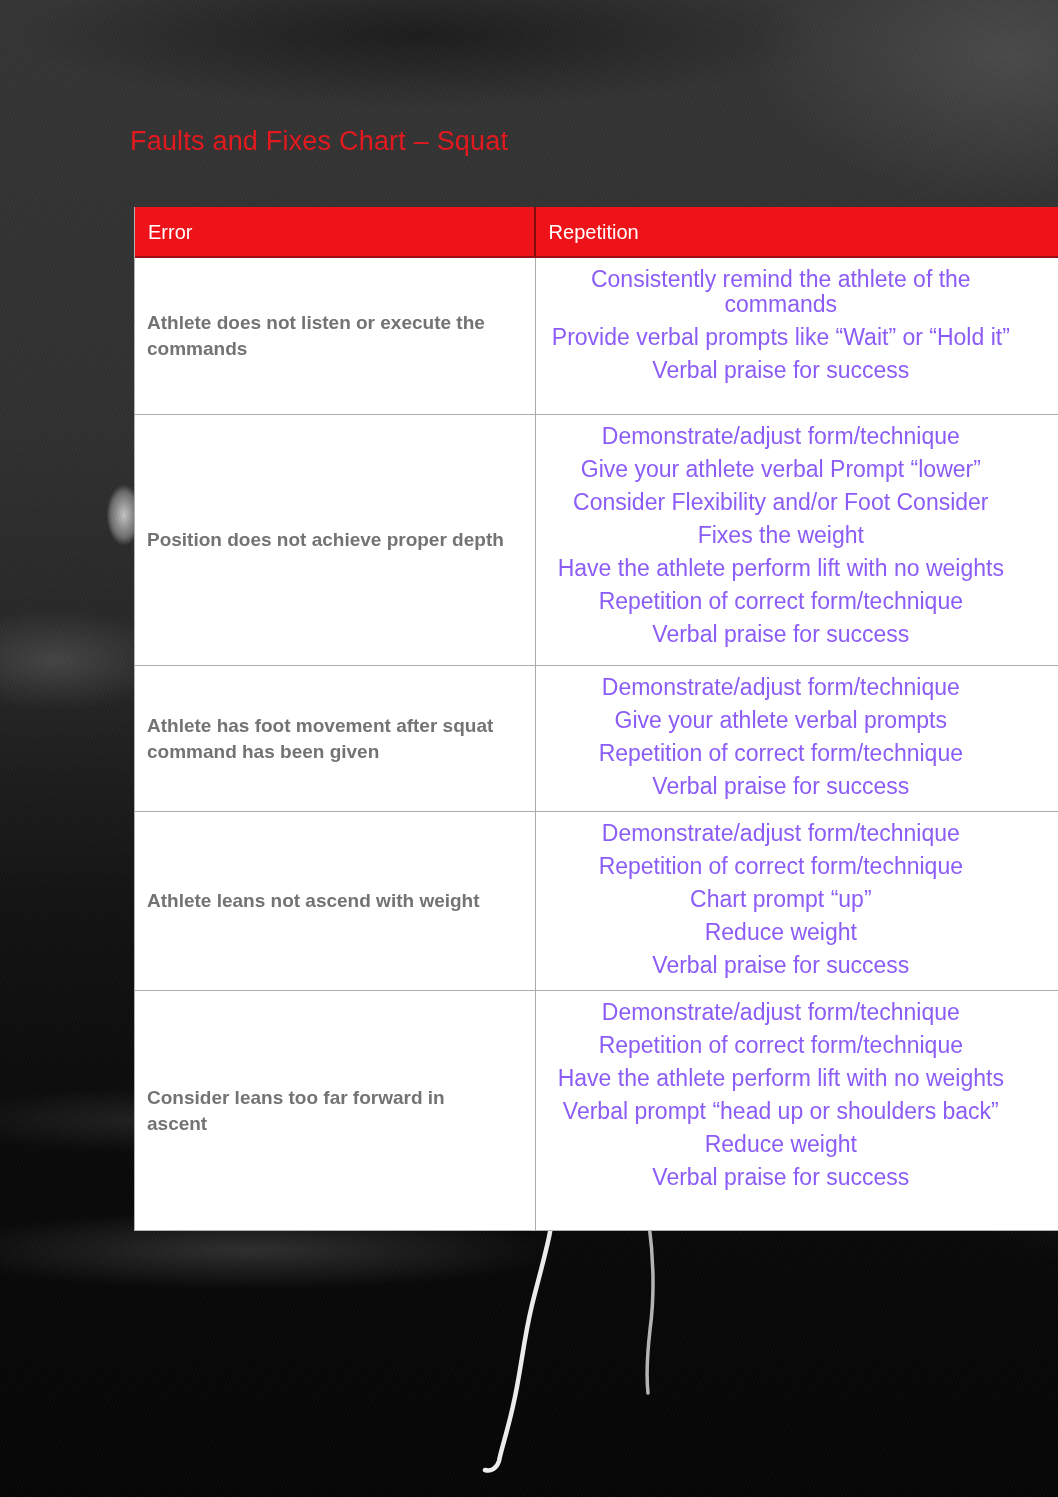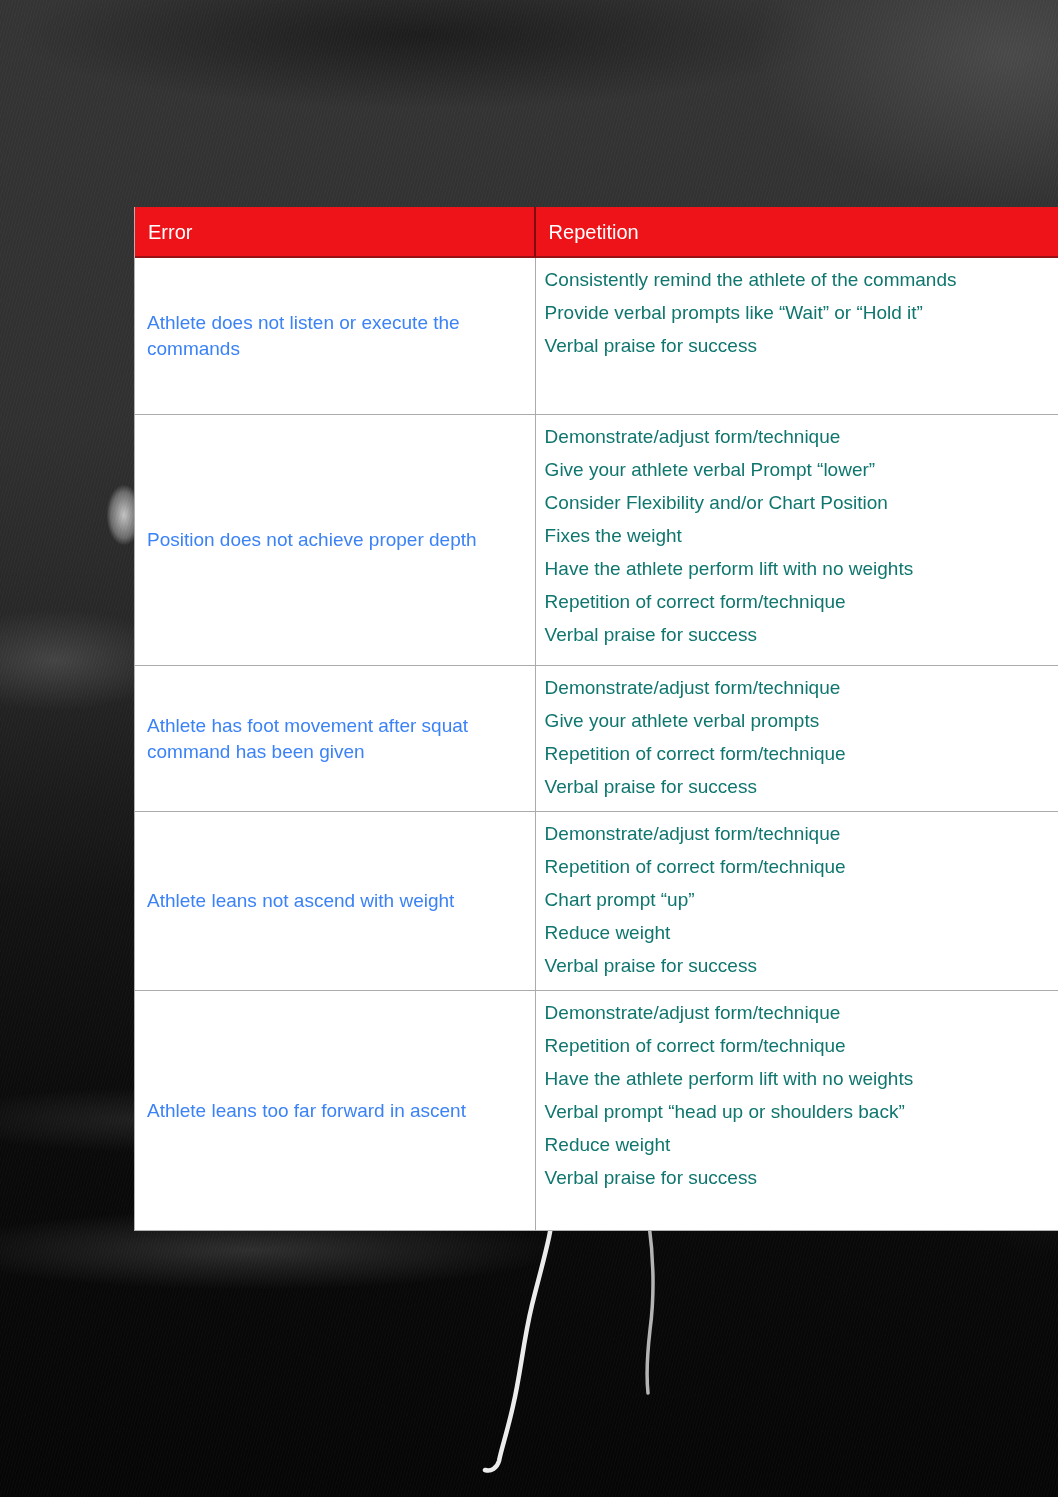--- a/index.html
+++ b/index.html
@@ -112,43 +112,45 @@
   tbody tr:nth-child(1) { height: 157px; }
   tbody tr:nth-child(2) { height: 251px; }
   tbody tr:nth-child(3) { height: 135px; }
   tbody tr:nth-child(4) { height: 166px; }
   tbody tr:nth-child(5) { height: 239px; }
   tbody tr:last-child td { border-bottom: none; }
 
   .error-text {
     margin: 0;
     font-size: 19px;
-    font-weight: 400;
+    font-weight: 700;
     line-height: 1.35;
-    color: #3b82f6;
+    color: #737373;
   }
   .correction-cell p {
     margin: 0 0 8px 0;
-    font-size: 19px;
+    font-size: 23px;
     line-height: 25px;
-    color: #0f766e;
+    color: #8b5cf6;
+    text-align: center;
   }
 </style>
 </head>
 <body>
 
 <div class="bg"></div>
 
 <svg class="cords" width="1058" height="1497" viewBox="0 0 1058 1497" aria-hidden="true">
   <path d="M557,1188 C552,1235 541,1268 532,1305 C523,1342 521,1372 513,1406 C507,1433 501,1450 499,1461 C497,1468 491,1472 485,1470" fill="none" stroke="#ececec" stroke-width="4.5" stroke-linecap="round"></path>
   <path d="M649,1224 C654,1262 654,1300 650,1330 C647,1356 646,1374 648,1393" fill="none" stroke="#d2d2d2" stroke-width="3.5" stroke-linecap="round" opacity="0.85"></path>
 </svg>
 
 <div class="page">
 
+  <h1 class="doc-title">Faults and Fixes Chart – Squat</h1>
 
   <div class="table-wrap">
     <table class="ff-table">
       <colgroup>
         <col class="col-error">
         <col class="col-correction">
       </colgroup>
       <thead>
         <tr>
           <th class="h-error">Error</th>
@@ -166,21 +168,21 @@
               <p>Verbal praise for success</p>
             </td>
           </tr>
           <tr>
             <td class="error-cell">
               <p class="error-text">Position does not achieve proper depth</p>
             </td>
             <td class="correction-cell">
               <p>Demonstrate/adjust form/technique</p>
               <p>Give your athlete verbal Prompt “lower”</p>
-              <p>Consider Flexibility and/or Chart Position</p>
+              <p>Consider Flexibility and/or Foot Consider</p>
               <p>Fixes the weight</p>
               <p>Have the athlete perform lift with no weights</p>
               <p>Repetition of correct form/technique</p>
               <p>Verbal praise for success</p>
             </td>
           </tr>
           <tr>
             <td class="error-cell">
               <p class="error-text">Athlete has foot movement after squat command has been given</p>
             </td>
@@ -198,21 +200,21 @@
             <td class="correction-cell">
               <p>Demonstrate/adjust form/technique</p>
               <p>Repetition of correct form/technique</p>
               <p>Chart prompt “up”</p>
               <p>Reduce weight</p>
               <p>Verbal praise for success</p>
             </td>
           </tr>
           <tr>
             <td class="error-cell">
-              <p class="error-text">Athlete leans too far forward in ascent</p>
+              <p class="error-text">Consider leans too far forward in ascent</p>
             </td>
             <td class="correction-cell">
               <p>Demonstrate/adjust form/technique</p>
               <p>Repetition of correct form/technique</p>
               <p>Have the athlete perform lift with no weights</p>
               <p>Verbal prompt “head up or shoulders back”</p>
               <p>Reduce weight</p>
               <p>Verbal praise for success</p>
             </td>
           </tr>

